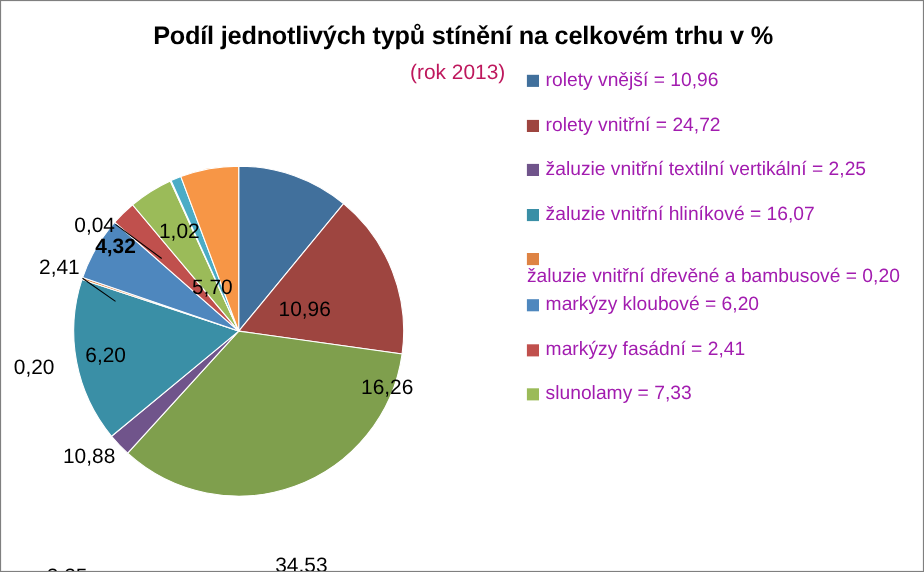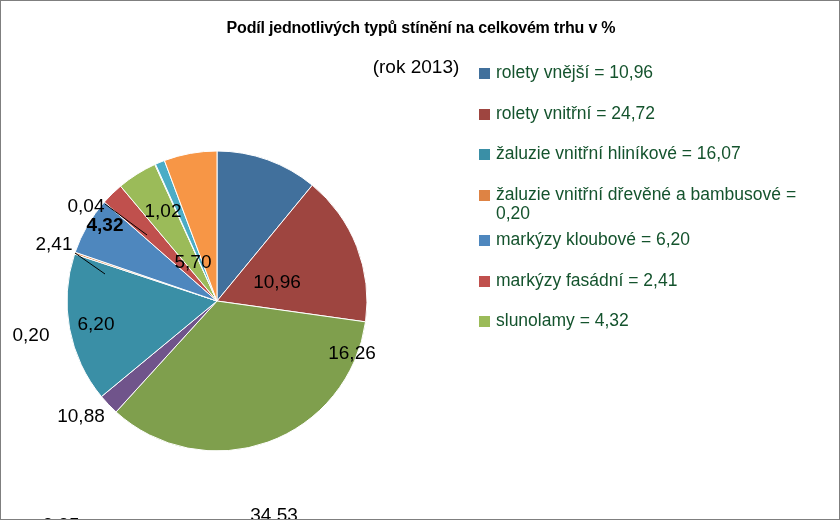--- a/index.html
+++ b/index.html
@@ -18,34 +18,34 @@
     border: 1px solid #7f7f7f;
     box-sizing: border-box;
     overflow: hidden;
   }
   #chart-title {
     position: absolute;
     left: 0;
     top: 18px;
     width: 840px;
     text-align: center;
-    font-size: 16px;
+    font-size: 23px;
     font-weight: bold;
     color: #000000;
     letter-spacing: -0.2px;
     white-space: nowrap;
   }
   #chart-subtitle {
     position: absolute;
     left: 300px;
     top: 55px;
     width: 230px;
     text-align: center;
     font-size: 19px;
-    color: #000000;
+    color: #be185d;
     white-space: nowrap;
   }
   #pie-area {
     position: absolute;
     left: 0px;
     top: 90px;
     width: 460px;
     height: 410px;
   }
   #pie-svg {
@@ -67,31 +67,32 @@
     width: 356px;
   }
   .legend-item {
     display: flex;
     align-items: flex-start;
     margin-bottom: 21px;
     line-height: 1.12;
   }
   .legend-item.tight {
     margin-bottom: 6px;
+    flex-direction: column;
   }
   .legend-swatch {
     width: 11px;
     height: 11px;
     flex: 0 0 11px;
     margin-top: 5px;
     margin-right: 6px;
   }
   .legend-label {
     font-size: 17.5px;
-    color: #14532d;
+    color: #a21caf;
   }
 </style>
 </head>
 <body>
 
 <div id="chart-root">
 
   <div id="chart-title">Podíl jednotlivých typů stínění na celkovém trhu v  %</div>
 
   <div id="chart-subtitle">(rok 2013)</div>
@@ -132,34 +133,38 @@
   <div id="legend">
       <div class="legend-item">
         <span class="legend-swatch" style="background: rgb(65, 112, 156);"></span>
         <span class="legend-label">rolety vnější = 10,96</span>
       </div>
       <div class="legend-item">
         <span class="legend-swatch" style="background: rgb(158, 69, 64);"></span>
         <span class="legend-label">rolety vnitřní = 24,72</span>
       </div>
       <div class="legend-item">
+        <span class="legend-swatch" style="background: rgb(112, 84, 139);"></span>
+        <span class="legend-label">žaluzie vnitřní textilní vertikální = 2,25</span>
+      </div>
+      <div class="legend-item">
         <span class="legend-swatch" style="background: rgb(58, 143, 166);"></span>
         <span class="legend-label">žaluzie vnitřní hliníkové = 16,07</span>
       </div>
       <div class="legend-item tight">
         <span class="legend-swatch" style="background: rgb(222, 131, 68);"></span>
         <span class="legend-label">žaluzie vnitřní dřevěné a bambusové = 0,20</span>
       </div>
       <div class="legend-item">
         <span class="legend-swatch" style="background: rgb(78, 135, 190);"></span>
         <span class="legend-label">markýzy kloubové = 6,20</span>
       </div>
       <div class="legend-item">
         <span class="legend-swatch" style="background: rgb(192, 80, 77);"></span>
         <span class="legend-label">markýzy fasádní = 2,41</span>
       </div>
       <div class="legend-item">
         <span class="legend-swatch" style="background: rgb(155, 187, 89);"></span>
-        <span class="legend-label">slunolamy = 4,32</span>
+        <span class="legend-label">slunolamy = 7,33</span>
       </div>
     </div>
 
 </div>
 
 </body></html>

